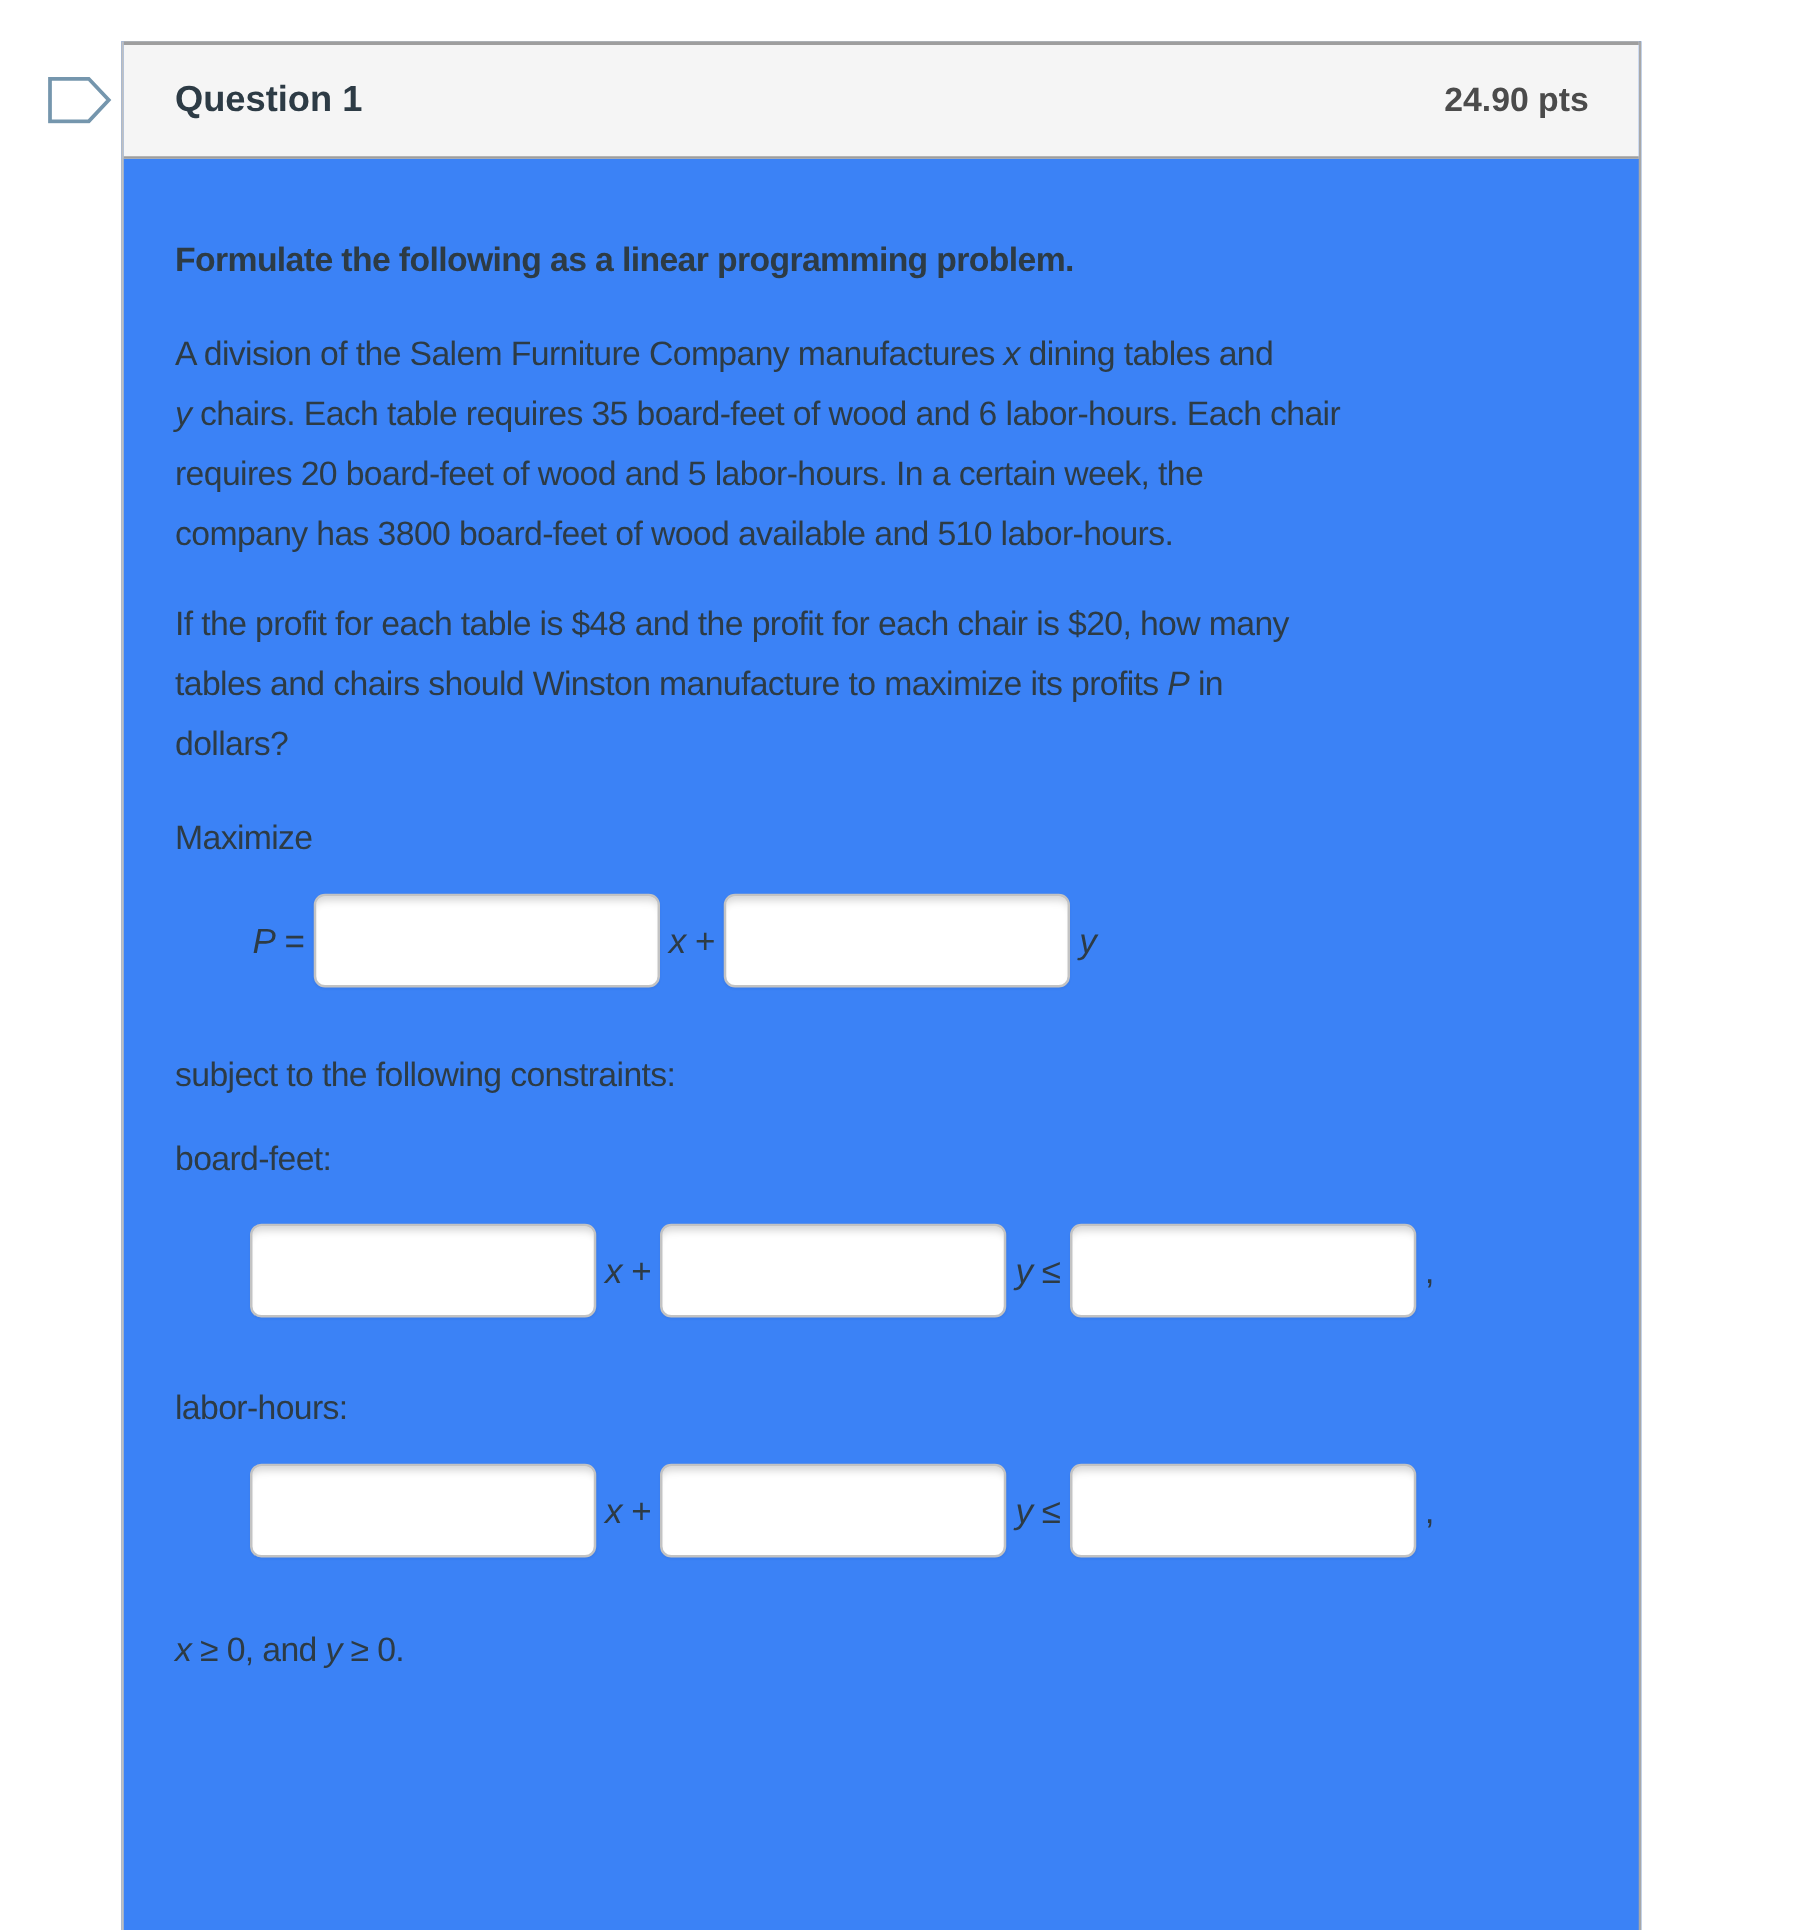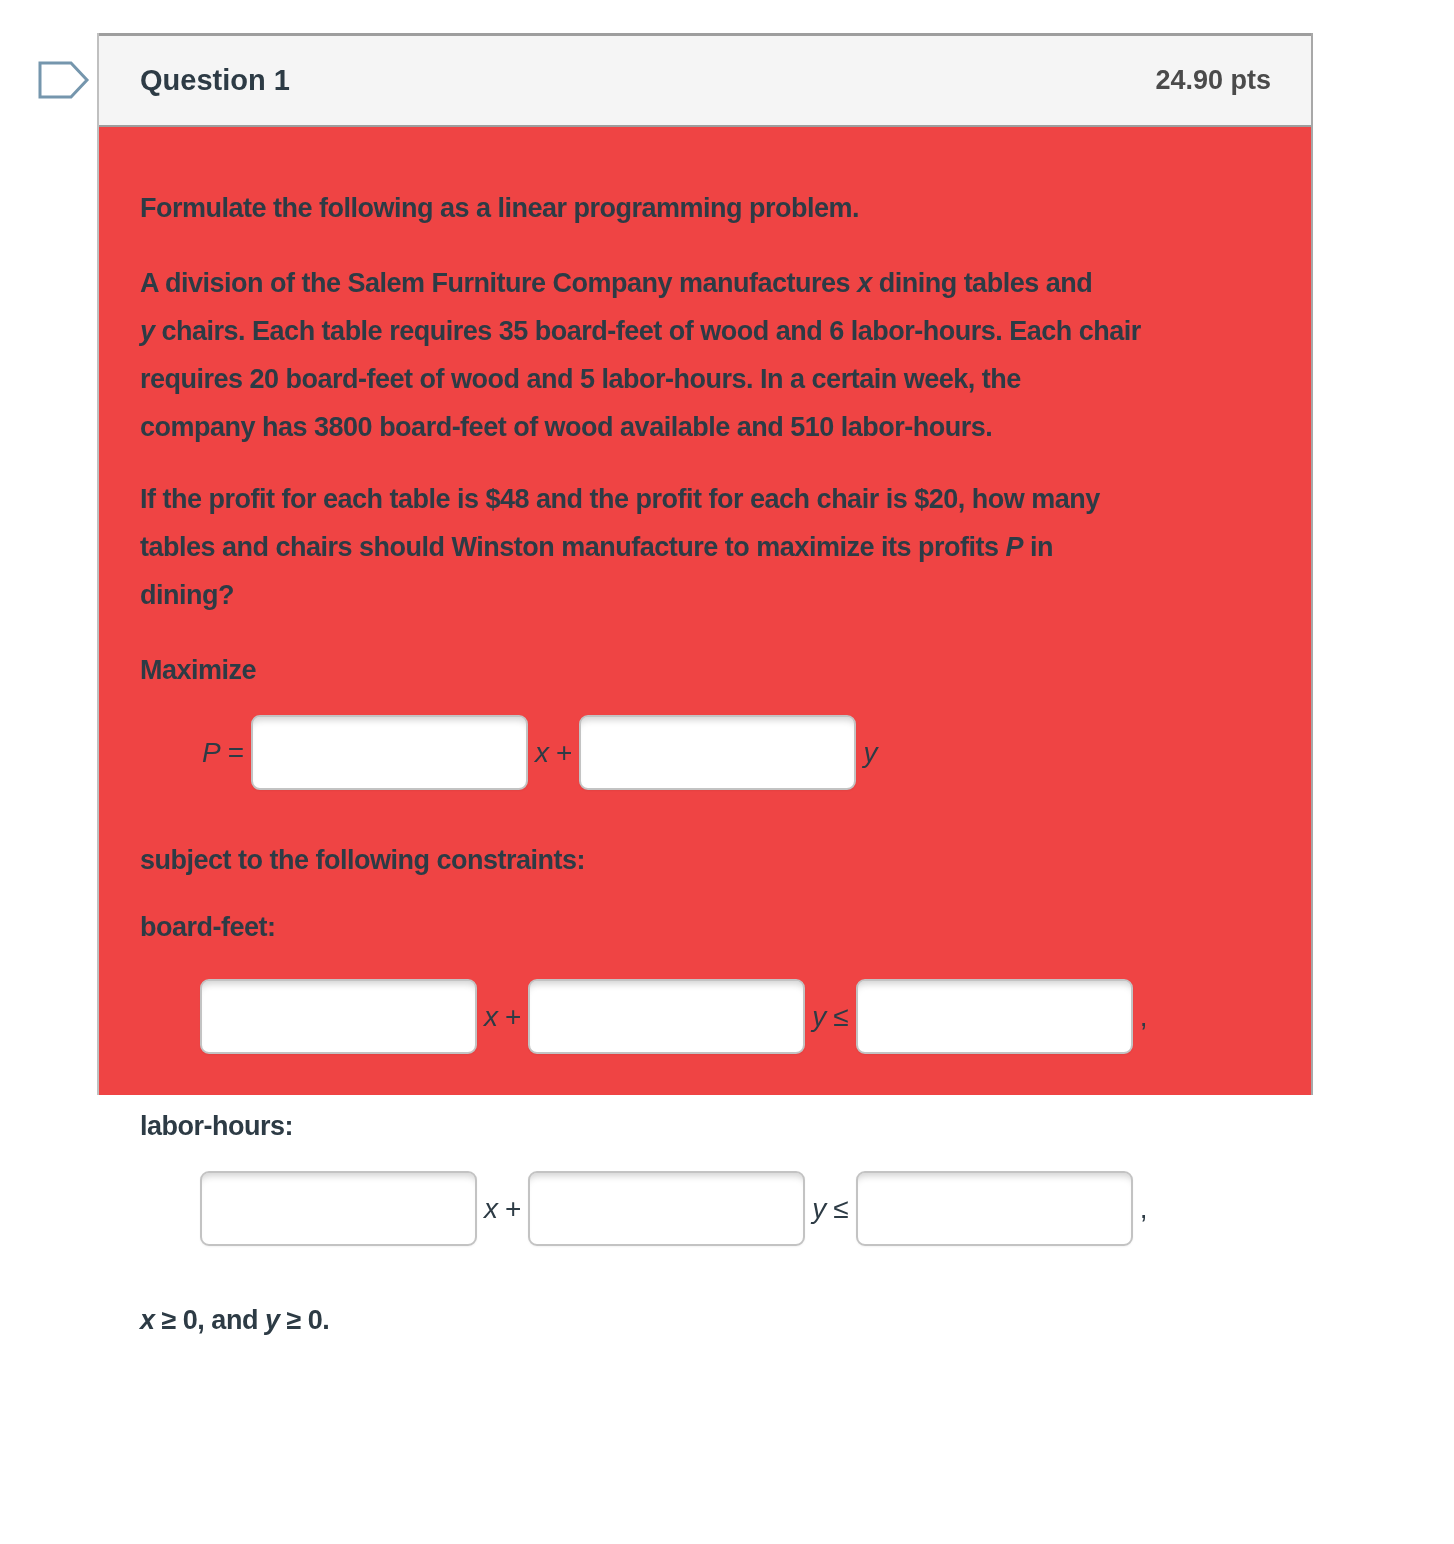--- a/index.html
+++ b/index.html
@@ -27,25 +27,25 @@
     cursor: pointer;
   }
   .flag svg { display: block; }
 
   
   .card {
     position: absolute;
     left: 97px;
     top: 33px;
     width: 1216px;
-    height: 1062px;
+    height: 1511px;
     box-sizing: border-box;
     border-left: 2px solid #c0c0c0;
     border-right: 2px solid #a8a8a8;
-    background: #ef4444;
+    background: #3b82f6;
   }
   .card-header {
     box-sizing: border-box;
     height: 94px;
     background: #f5f5f5;
     border-top: 3px solid #9e9e9e;
     border-bottom: 2px solid #9e9e9e;
     display: flex;
     align-items: center;
     justify-content: space-between;
@@ -65,21 +65,20 @@
     box-sizing: border-box;
     padding: 57px 24px 120px 41px;
     overflow: hidden;
   }
   .para {
     margin: 0;
     font-size: 27px;
     line-height: 48px;
     letter-spacing: -0.5px;
     white-space: nowrap;
-    font-weight: bold;
   }
   .bold { font-weight: bold; }
   .ital, .var { font-style: italic; }
 
   .mt-p1   { margin-top: 27px; }
   .mt-p2   { margin-top: 24px; }
   .mt-form { margin-top: 24px; }
   .mt-max  { margin-top: 27px; }
   .mt-subj { margin-top: 46px; }
   .mt-bf   { margin-top: 19px; }
@@ -132,21 +131,21 @@
       <span class="q-title">Question 1</span>
       <span class="q-pts">24.90 pts</span>
     </div>
 
     <div class="card-body">
 
       <p class="para bold">Formulate the following as a linear programming problem.</p>
 
       <p class="para mt-p1"><span>A division of the Salem Furniture Company manufactures </span><span class="ital">x</span><span> dining tables and</span><br><span class="ital">y</span><span> chairs. Each table requires 35 board-feet of wood and 6 labor-hours. Each chair</span><br><span>requires 20 board-feet of wood and 5 labor-hours. In a certain week, the</span><br><span>company has 3800 board-feet of wood available and 510 labor-hours.</span></p>
 
-      <p class="para mt-p2"><span>If the profit for each table is $48 and the profit for each chair is $20, how many</span><br><span>tables and chairs should Winston manufacture to maximize its profits </span><span class="ital">P</span><span> in</span><br><span>dining?</span></p>
+      <p class="para mt-p2"><span>If the profit for each table is $48 and the profit for each chair is $20, how many</span><br><span>tables and chairs should Winston manufacture to maximize its profits </span><span class="ital">P</span><span> in</span><br><span>dollars?</span></p>
 
 
       <p class="para mt-max">Maximize</p>
 
       <div class="eq-row objective">
         <span class="var">P</span>
         <span class="op">=</span>
         <input type="text" class="blank" value="" style="">
         <span class="var">x</span>
         <span class="op">+</span>

